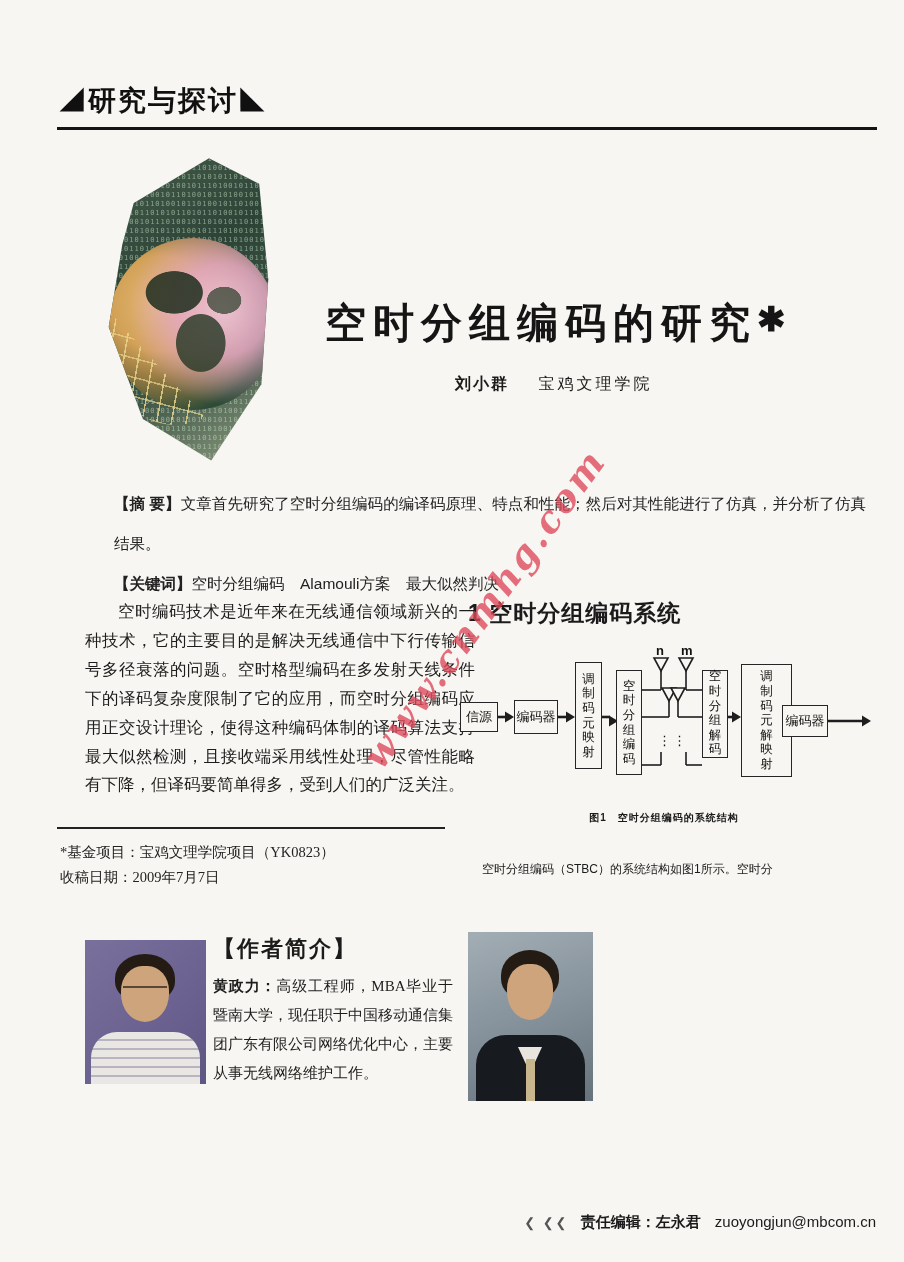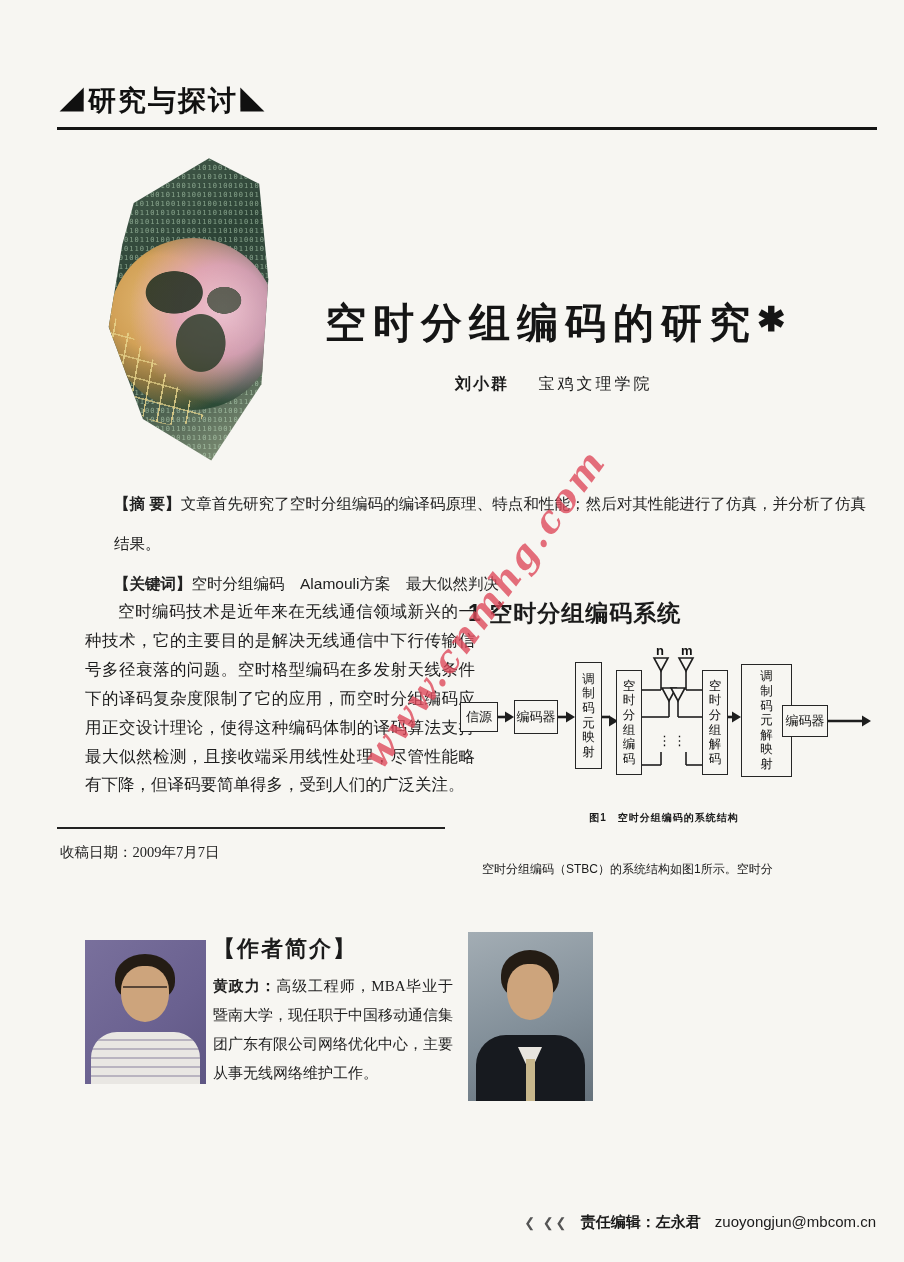--- a/index.html
+++ b/index.html
@@ -182,20 +182,21 @@
     <div>
       <span class="lbl">【关键词】</span><span>空时分组编码　Alamouli方案　最大似然判决</span>
     </div>
   </div>
 
   <div class="left-col">
     <p>空时编码技术是近年来在无线通信领域新兴的一种技术，它的主要目的是解决无线通信中下行传输信号多径衰落的问题。空时格型编码在多发射天线条件下的译码复杂度限制了它的应用，而空时分组编码应用正交设计理论，使得这种编码体制的译码算法支持最大似然检测，且接收端采用线性处理，尽管性能略有下降，但译码要简单得多，受到人们的广泛关注。</p>
   </div>
   <div class="footnote-rule"></div>
   <div class="footnote">
+    <div>*基金项目：宝鸡文理学院项目（YK0823）</div>
     <div>收稿日期：2009年7月7日</div>
   </div>
 
   <div class="right-col-heading">1 空时分组编码系统</div>
 
   <div class="diagram">
     <svg width="420" height="160" viewBox="0 0 420 160">
       <g stroke="#1e1e1e" stroke-width="2.6" fill="none">
         <line x1="43" y1="72" x2="50" y2="72"></line>
         <line x1="103" y1="72" x2="112" y2="72"></line>
@@ -244,21 +245,21 @@
       </div>
     <div class="dbox" style="left:59px; top:55px; width:44px; height:34px;">
         <span>编码器</span>
       </div>
     <div class="dbox v" style="left:120px; top:17px; width:27px; height:107px;">
         <span>调制码元映射</span>
       </div>
     <div class="dbox v" style="left:161px; top:25px; width:26px; height:105px;">
         <span>空时分组编码</span>
       </div>
-    <div class="dbox v" style="left:247px; top:25px; width:26px; height:105px;">
+    <div class="dbox v" style="left:247px; top:25px; width:26px; height:88px;align-items:flex-end;">
         <span>空时分组解码</span>
       </div>
     <div class="dbox v" style="left:286px; top:19px; width:51px; height:113px;justify-content:center;">
         <span>调制码元解映射</span>
       </div>
     <div class="dbox" style="left:327px; top:60px; width:46px; height:32px;">
         <span>编码器</span>
       </div>
   </div>
 

